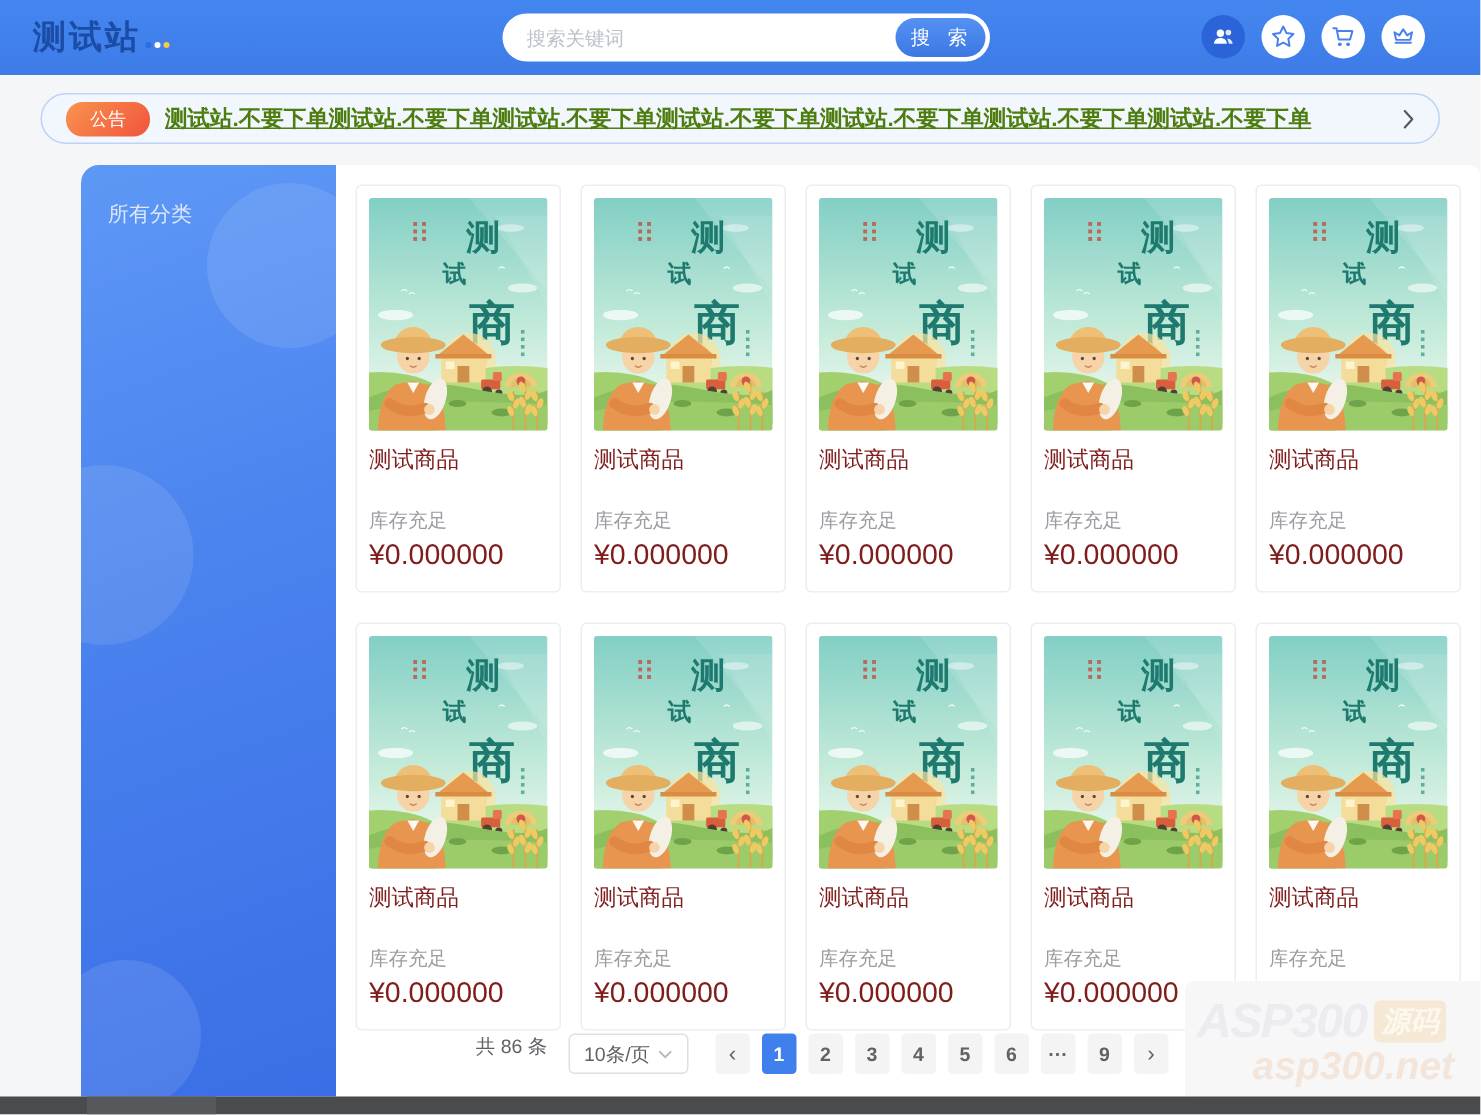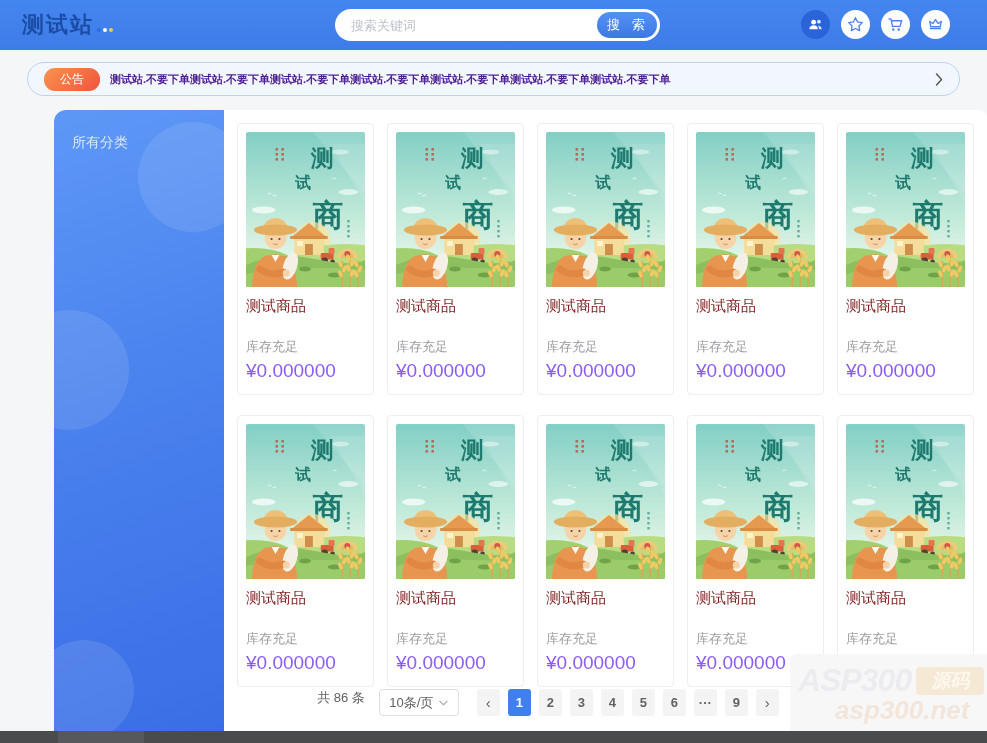--- a/index.html
+++ b/index.html
@@ -46,22 +46,22 @@
   .notice {
     margin-top:12px; height:34px; border:1px solid #bed1f6; border-radius:17px;
     background:#f2f7fe; display:flex; align-items:center; padding:0 16px; gap:10px;
     cursor:pointer;
   }
   .notice-badge {
     flex:none; padding:3px 16px; border-radius:11px; font-size:12px; color:#fff;
     background:linear-gradient(135deg,#f9934e,#f1543c);
   }
   .notice-text {
-    flex:1; font-size:11px; font-weight:700; color:#4c1d95;
-    white-space:nowrap; overflow:hidden;
+    flex:1; font-size:15px; font-weight:700; color:#4d7c0f;
+    white-space:nowrap; overflow:hidden;text-decoration:underline;
   }
   
   .content { display:flex; margin:14px 27px 0; height:621px; }
   .sidebar {
     flex:none; width:170px; border-radius:12px 0 0 0; position:relative; overflow:hidden;
     background:linear-gradient(160deg,#5e98f6 0%,#4a82ee 45%,#3a6ee6 100%); color:#fff;
   }
   .sidebar .bub { position:absolute; border-radius:50%; background:rgba(255,255,255,.10); }
   .bub1 { width:110px; height:110px; left:84px; top:12px; }
   .bub2 { width:120px; height:120px; left:-45px; top:200px; }
@@ -77,21 +77,21 @@
   }
   
   .grid { display:grid; grid-template-columns:repeat(5,137px); gap:20px 13px; }
   .card {
     border:1px solid #ededf2; border-radius:4px; background:#fff;
     padding:8px 8px 12px; cursor:pointer;
   }
   .pimg { display:block; width:100%; height:155px; border-radius:2px; }
   .p-title { margin-top:10px; font-size:15px; color:#7f1d1d; }
   .p-stock { margin-top:22px; font-size:13px; color:#9b9ba1; }
-  .p-price { margin-top:4px; font-size:19px; color:#8b5cf6; }
+  .p-price { margin-top:4px; font-size:19px; color:#7f1d1d; }
   
   .pager {
     margin-top:2px; display:flex; justify-content:center; align-items:flex-start;
     font-size:13px; color:#606266;
   }
   .pg-total { margin-right:14px; }
   .pg-size {
     width:80px; height:27px; border:1px solid #dcdfe6; border-radius:4px; background:#fff;
     display:flex; align-items:center; justify-content:center; gap:6px; cursor:pointer;
     margin-right:14px; color:#606266;
@@ -111,21 +111,21 @@
   }
   
   .wm {
     position:absolute; right:0; bottom:12px; width:197px; height:77px;
     background:#f7f7f8; border-radius:6px 0 0 0; overflow:hidden; pointer-events:none;
   }
   .wm-row { display:flex; align-items:center; gap:5px; margin:8px 0 0 8px; }
   .wm-title { font-style:italic; font-weight:900; font-size:32px; letter-spacing:-1px; color:#ececf0; }
   .wm-badge {
     font-size:19px; font-weight:700; color:#fdf8ee; background:#f5e9d6;
-    border-radius:4px; padding:1px 15px; font-style:italic;
+    border-radius:4px; padding:1px 5px; font-style:italic;
   }
   .wm-domain { font-style:italic; font-weight:700; font-size:26px; color:#f3e5da; margin:-4px 10px 0 45px; }
   
   .bottombar {
     position:absolute; left:0; bottom:0; width:100%; height:12px; background:#4a4b4d;
     cursor:pointer;
   }
   .bottombar .thumb { position:absolute; left:58px; top:0; width:86px; height:12px; background:#57585c; }
 </style>
 </head>

